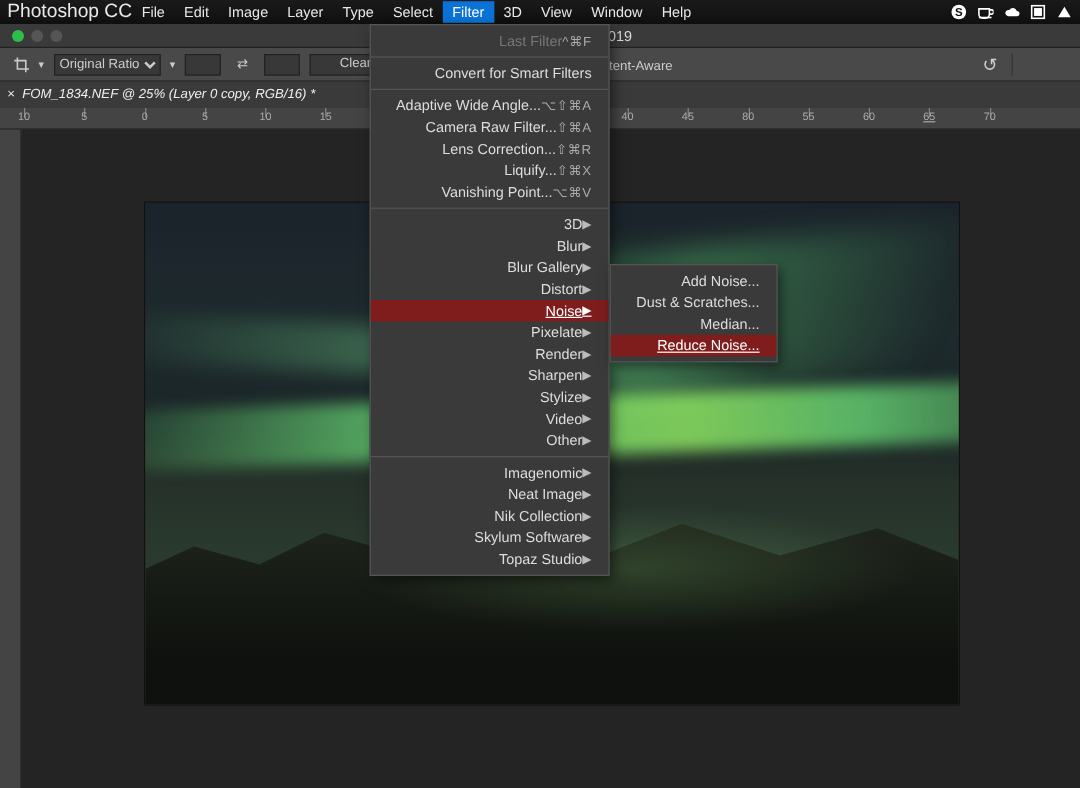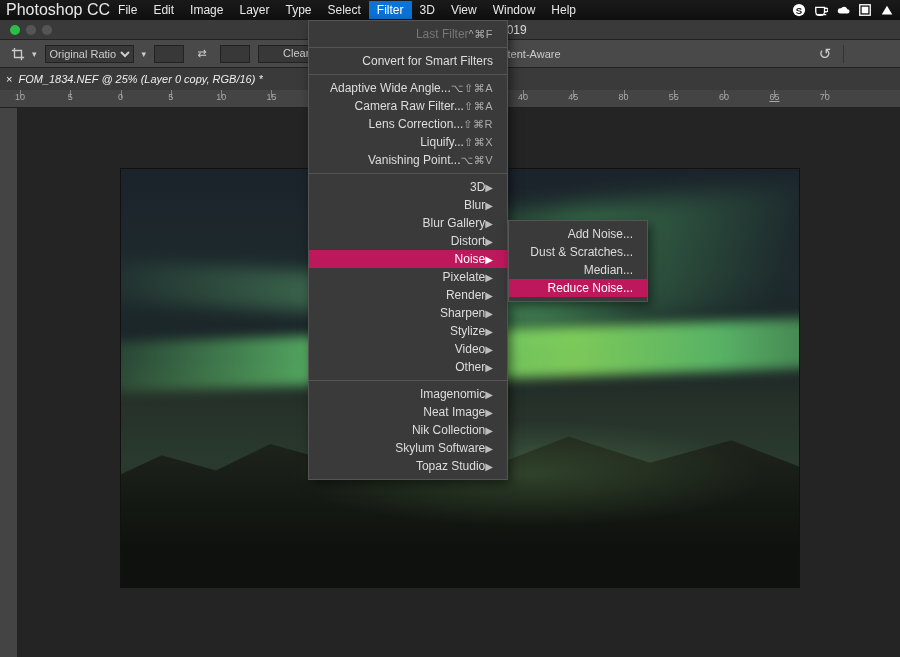--- a/index.html
+++ b/index.html
@@ -58,21 +58,21 @@
      clip-path: polygon(0 40%, 6% 30%, 14% 38%, 22% 24%, 34% 36%, 44% 22%, 56% 34%, 66% 20%, 78% 34%, 90% 22%, 100% 36%, 100% 100%, 0 100%);
   }
   .rockshine { position:absolute; left:0; right:0; bottom:14%; height:26%;
      background: radial-gradient(ellipse 50% 70% at 60% 50%, rgba(140,230,120,.18), transparent 70%);
      mix-blend-mode: screen; }
 
   
   .menu-panel { position:absolute; background:#3a3a3a; border:1px solid #555; box-shadow: 3px 4px 10px rgba(0,0,0,.5); font-size:12px; color:#ddd; padding:4px 0; }
   .menu-panel .row { height:18px; padding:0 14px 0 12px; display:flex; align-items:center; justify-content:flex-end; white-space:nowrap; cursor:default; }
   .menu-panel .row.dis { color:#777; }
-  .menu-panel .row.hl { background:#be185d; color:#fff; }
+  .menu-panel .row.hl { background:#7f1d1d; color:#fff;text-decoration:underline; }
   .menu-panel .row .arrow { font-size:10px; color:#bbb; }
   .menu-panel .row.hl .arrow { color:#fff; }
   .menu-panel .sep { height:1px; background:#555; margin:4px 0; }
   .shortcut { color:#aaa; font-size:11px; letter-spacing:.5px; }
 
   #filter-menu { top:20px; left:308px; width:200px; }
   #noise-submenu { top:220px; left:508px; width:140px; }
 
 </style>
 </head>

